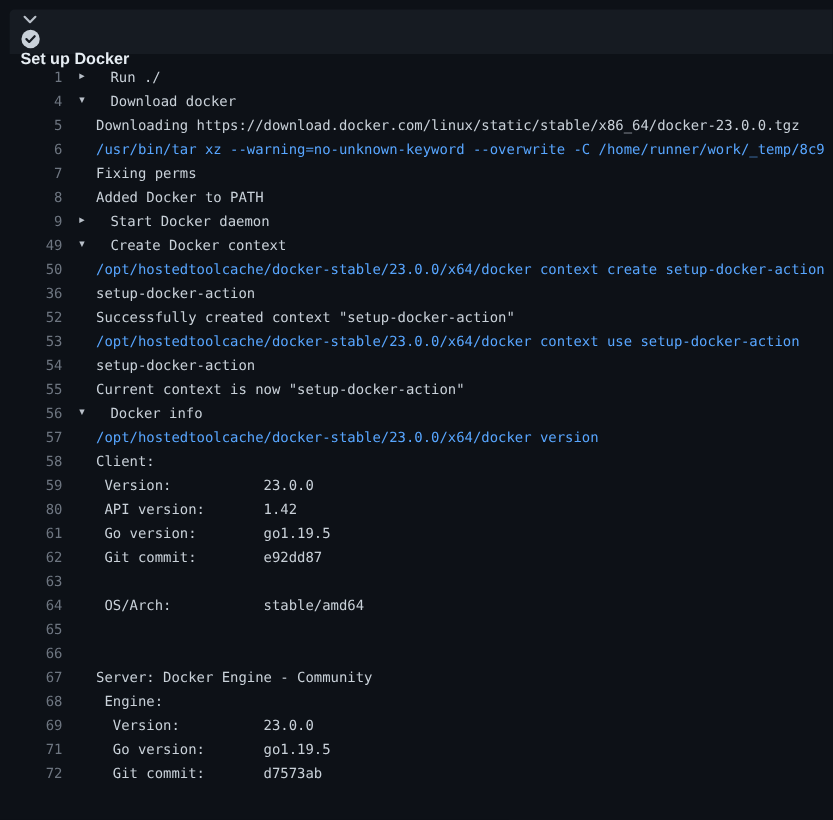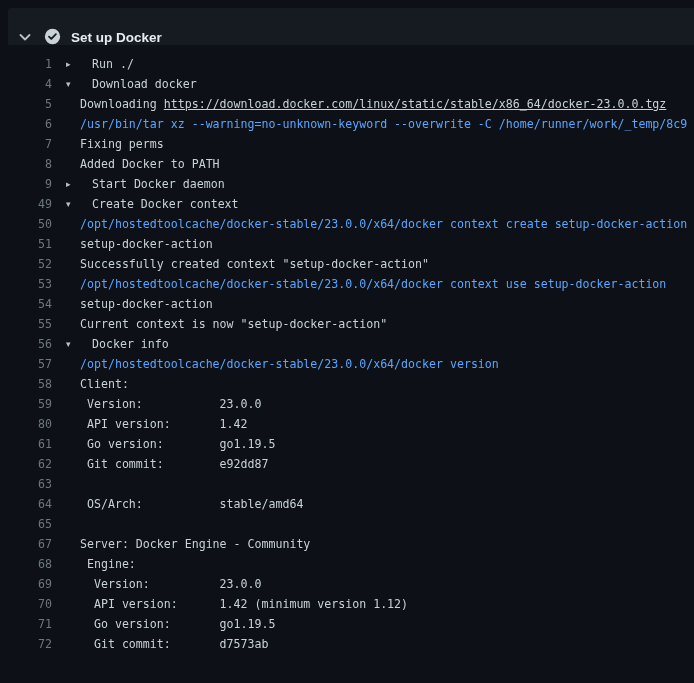--- a/index.html
+++ b/index.html
@@ -13,24 +13,25 @@
   *{box-sizing:border-box;}
   html,body{margin:0;padding:0;}
   body{
     width:694px;height:683px;overflow:hidden;
     background:var(--bg);
     font-family:"DejaVu Sans Mono", monospace;
   }
   .header{
     margin:8px 0 0 8px;height:37px;
     background:var(--header-bg);
-    display:flex;align-items:flex-end;
+    display:flex;align-items:flex-start;
     padding:0 10px 0 9px;
     border-top-left-radius:4px;
     cursor:pointer;
+    flex-direction:column;
   }
   .header .chev{flex:none;margin-right:11px;display:flex;align-items:center;}
   .header .status{flex:none;margin-right:10px;display:flex;align-items:center;}
   .title{
     font-family:"Liberation Sans", sans-serif;
     font-size:13.5px;font-weight:600;color:var(--title);
   }
   .log{padding-top:9px;}
   .row{height:20px;display:flex;align-items:center;overflow:hidden;white-space:nowrap;}
   .num{
@@ -39,21 +40,21 @@
   }
   .arrow{
     flex:none;width:14px;margin-left:14px;
     color:#b9c0c9;font-size:9px;line-height:20px;
     font-family:"DejaVu Sans", sans-serif;
     cursor:pointer;
   }
   .text{white-space:pre;font-size:11.6px;color:var(--text);}
   .text.command{color:var(--cmd);}
   .text.group{color:var(--text);cursor:pointer;padding-left:12px;}
-  a.loglink{color:var(--text);text-decoration:underline;cursor:pointer;}
+  a.loglink{color:var(--text);cursor:pointer;}
 </style>
 </head>
 <body>
 
 <div class="header">
   <span class="chev">
     <svg width="16" height="16" viewBox="0 0 16 16">
       <path d="M3.5 6l4.5 4.5L12.5 6" fill="none" stroke="#b9c0c9" stroke-width="1.8" stroke-linecap="round" stroke-linejoin="round"></path>
     </svg>
   </span>
@@ -107,21 +108,21 @@
       <span class="num">49</span>
       <span class="arrow">▾</span>
       <span class="text group">Create Docker context</span>
     </div>
     <div class="row">
       <span class="num">50</span>
       <span class="arrow"></span>
       <span class="text command">/opt/hostedtoolcache/docker-stable/23.0.0/x64/docker context create setup-docker-action</span>
     </div>
     <div class="row">
-      <span class="num">51</span>
+      <span class="num">36</span>
       <span class="arrow"></span>
       <span class="text">setup-docker-action</span>
     </div>
     <div class="row">
       <span class="num">52</span>
       <span class="arrow"></span>
       <span class="text">Successfully created context "setup-docker-action"</span>
     </div>
     <div class="row">
       <span class="num">53</span>
@@ -180,38 +181,38 @@
     <div class="row">
       <span class="num">64</span>
       <span class="arrow"></span>
       <span class="text"> OS/Arch:           stable/amd64</span>
     </div>
     <div class="row">
       <span class="num">65</span>
       <span class="arrow"></span>
     </div>
     <div class="row">
+      <span class="num">66</span>
+      <span class="arrow"></span>
+      <span class="text"></span>
+    </div>
+    <div class="row">
       <span class="num">67</span>
       <span class="arrow"></span>
       <span class="text">Server: Docker Engine - Community</span>
     </div>
     <div class="row">
       <span class="num">68</span>
       <span class="arrow"></span>
       <span class="text"> Engine:</span>
     </div>
     <div class="row">
       <span class="num">69</span>
       <span class="arrow"></span>
       <span class="text">  Version:          23.0.0</span>
-    </div>
-    <div class="row">
-      <span class="num">70</span>
-      <span class="arrow"></span>
-      <span class="text">  API version:      1.42 (minimum version 1.12)</span>
     </div>
     <div class="row">
       <span class="num">71</span>
       <span class="arrow"></span>
       <span class="text">  Go version:       go1.19.5</span>
     </div>
     <div class="row">
       <span class="num">72</span>
       <span class="arrow"></span>
       <span class="text">  Git commit:       d7573ab</span>

